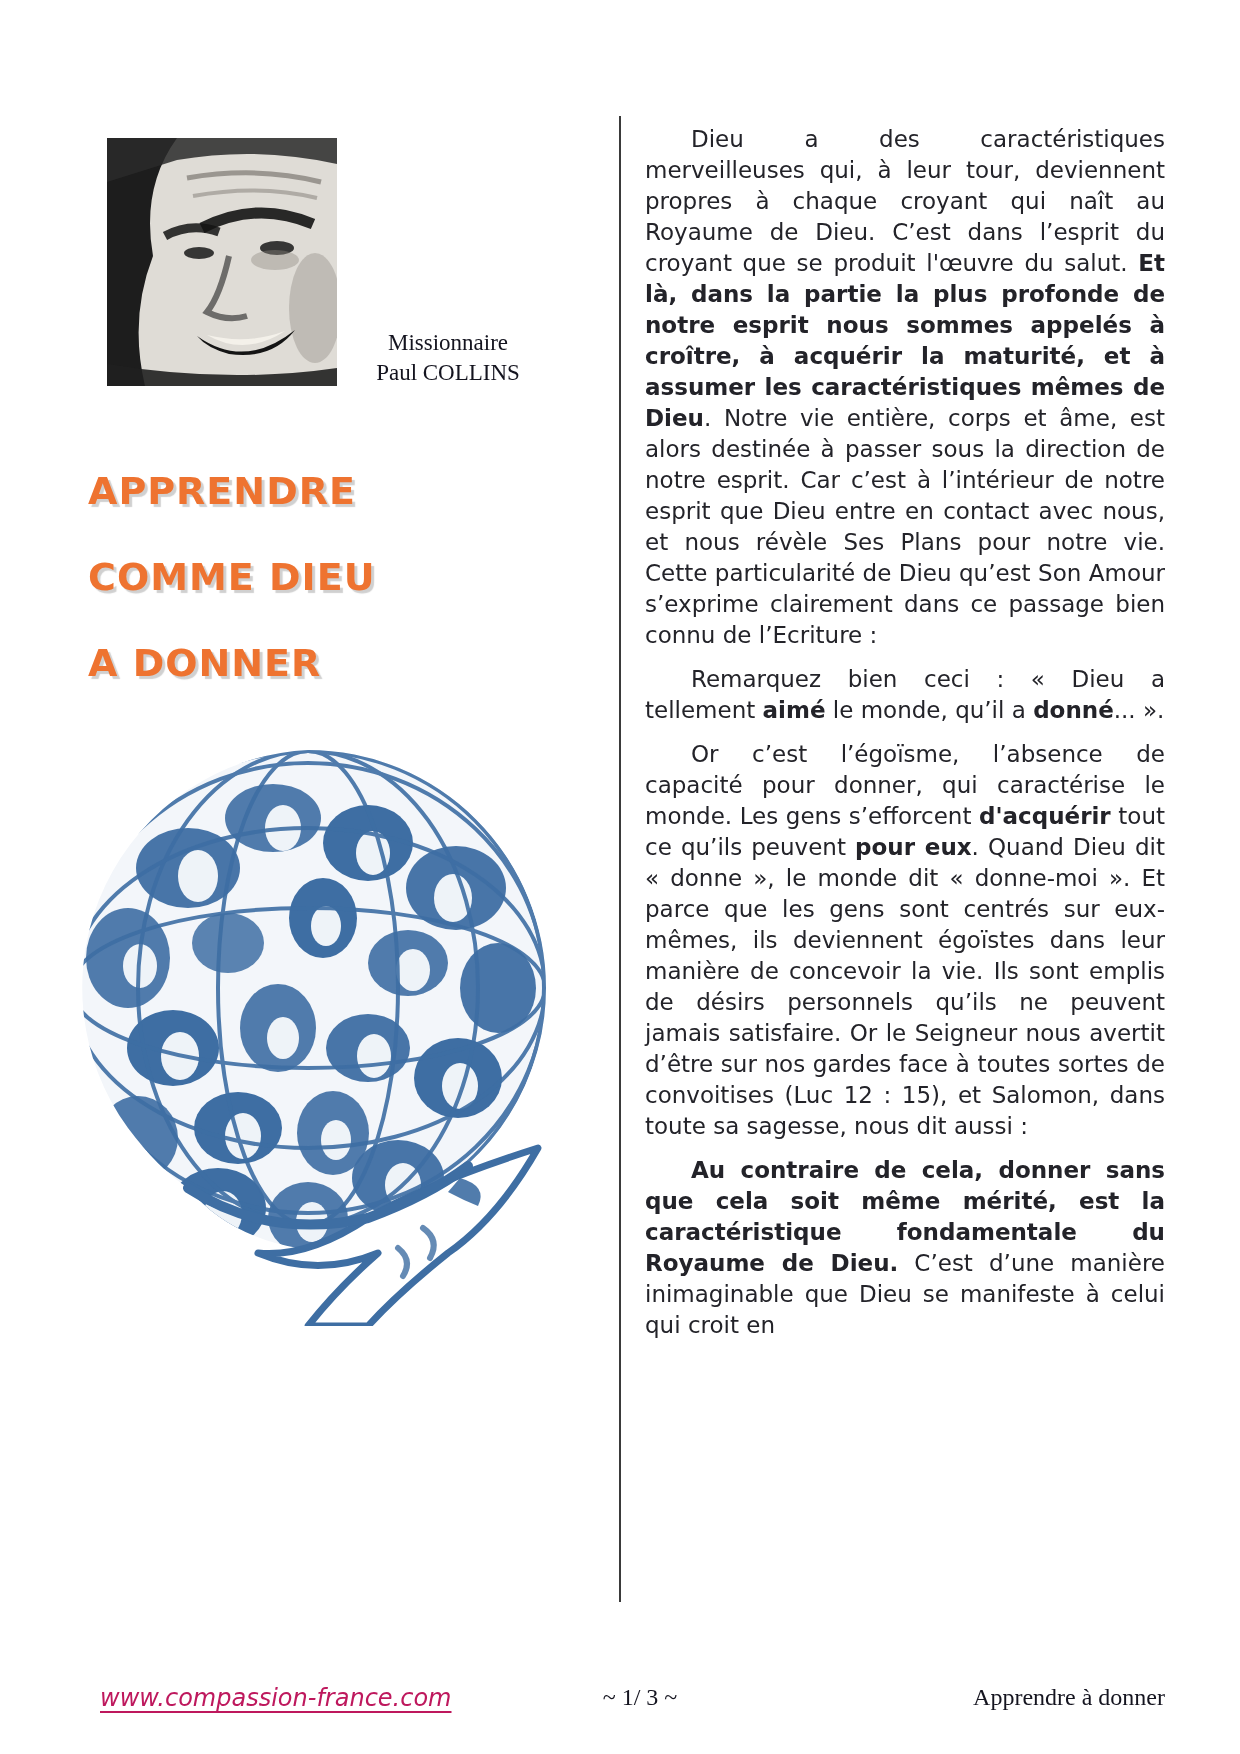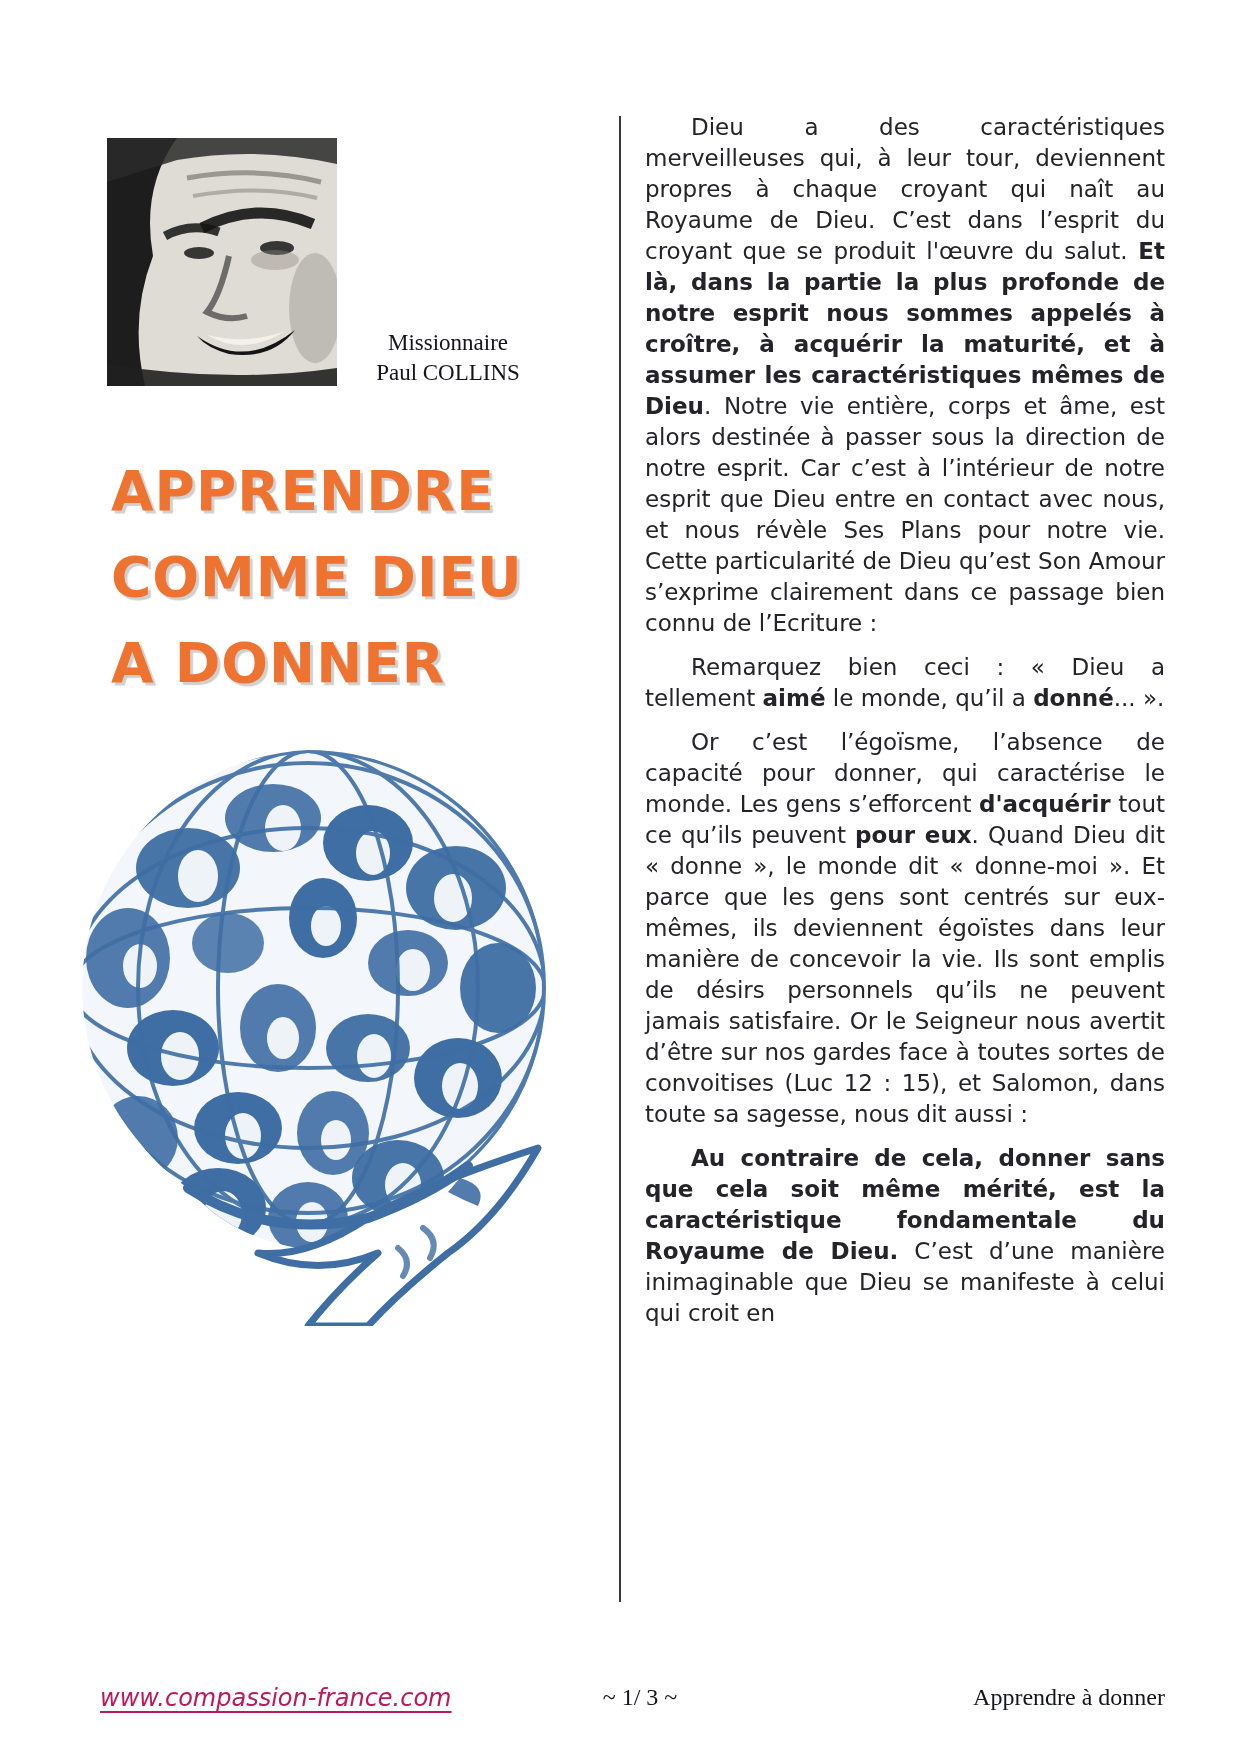--- a/index.html
+++ b/index.html
@@ -8,32 +8,32 @@
 
   
   .portrait{position:absolute;left:107px;top:138px;width:230px;height:248px;}
   .portrait svg{display:block;width:100%;height:100%;}
 
   .caption{position:absolute;left:348px;top:328px;width:200px;
     font-family:"Liberation Serif",serif;font-weight:normal;font-size:23px;
     line-height:30px;color:#14141f;text-align:center;}
 
   .main-title{position:absolute;left:88px;top:448px;width:470px;
-    font-family:"DejaVu Sans",sans-serif;font-weight:bold;font-size:55px;
+    font-family:"DejaVu Sans",sans-serif;font-weight:bold;font-size:38px;
     line-height:86px;letter-spacing:1px;color:#ee7330;
-    text-shadow:3px 3px 1px rgba(150,150,150,0.45);margin-left:23px;}
+    text-shadow:3px 3px 1px rgba(150,150,150,0.45);}
 
   .globe{position:absolute;left:68px;top:748px;width:484px;height:578px;}
   .globe svg{display:block;width:100%;height:100%;}
 
   
   .divider{position:absolute;left:619px;top:116px;width:2px;height:1486px;background:#3a3a3a;}
 
   
-  .article{position:absolute;left:645px;top:112px;width:520px;color:#232329;
+  .article{position:absolute;left:645px;top:124px;width:520px;color:#232329;
     font-size:23px;line-height:31px;text-align:justify;}
   .article p{margin:0 0 13px 0;text-indent:46px;}
   .article b{font-weight:bold;}
 
   
   .footer-link{position:absolute;left:100px;top:1684px;
     font-style:italic;font-size:24px;color:#be185d;
     text-decoration:underline;text-underline-offset:5px;cursor:pointer;}
   .footer-page{position:absolute;left:560px;top:1684px;width:160px;text-align:center;
     font-family:Liberation Serif, serif;font-size:24px;color:#14141f;}

